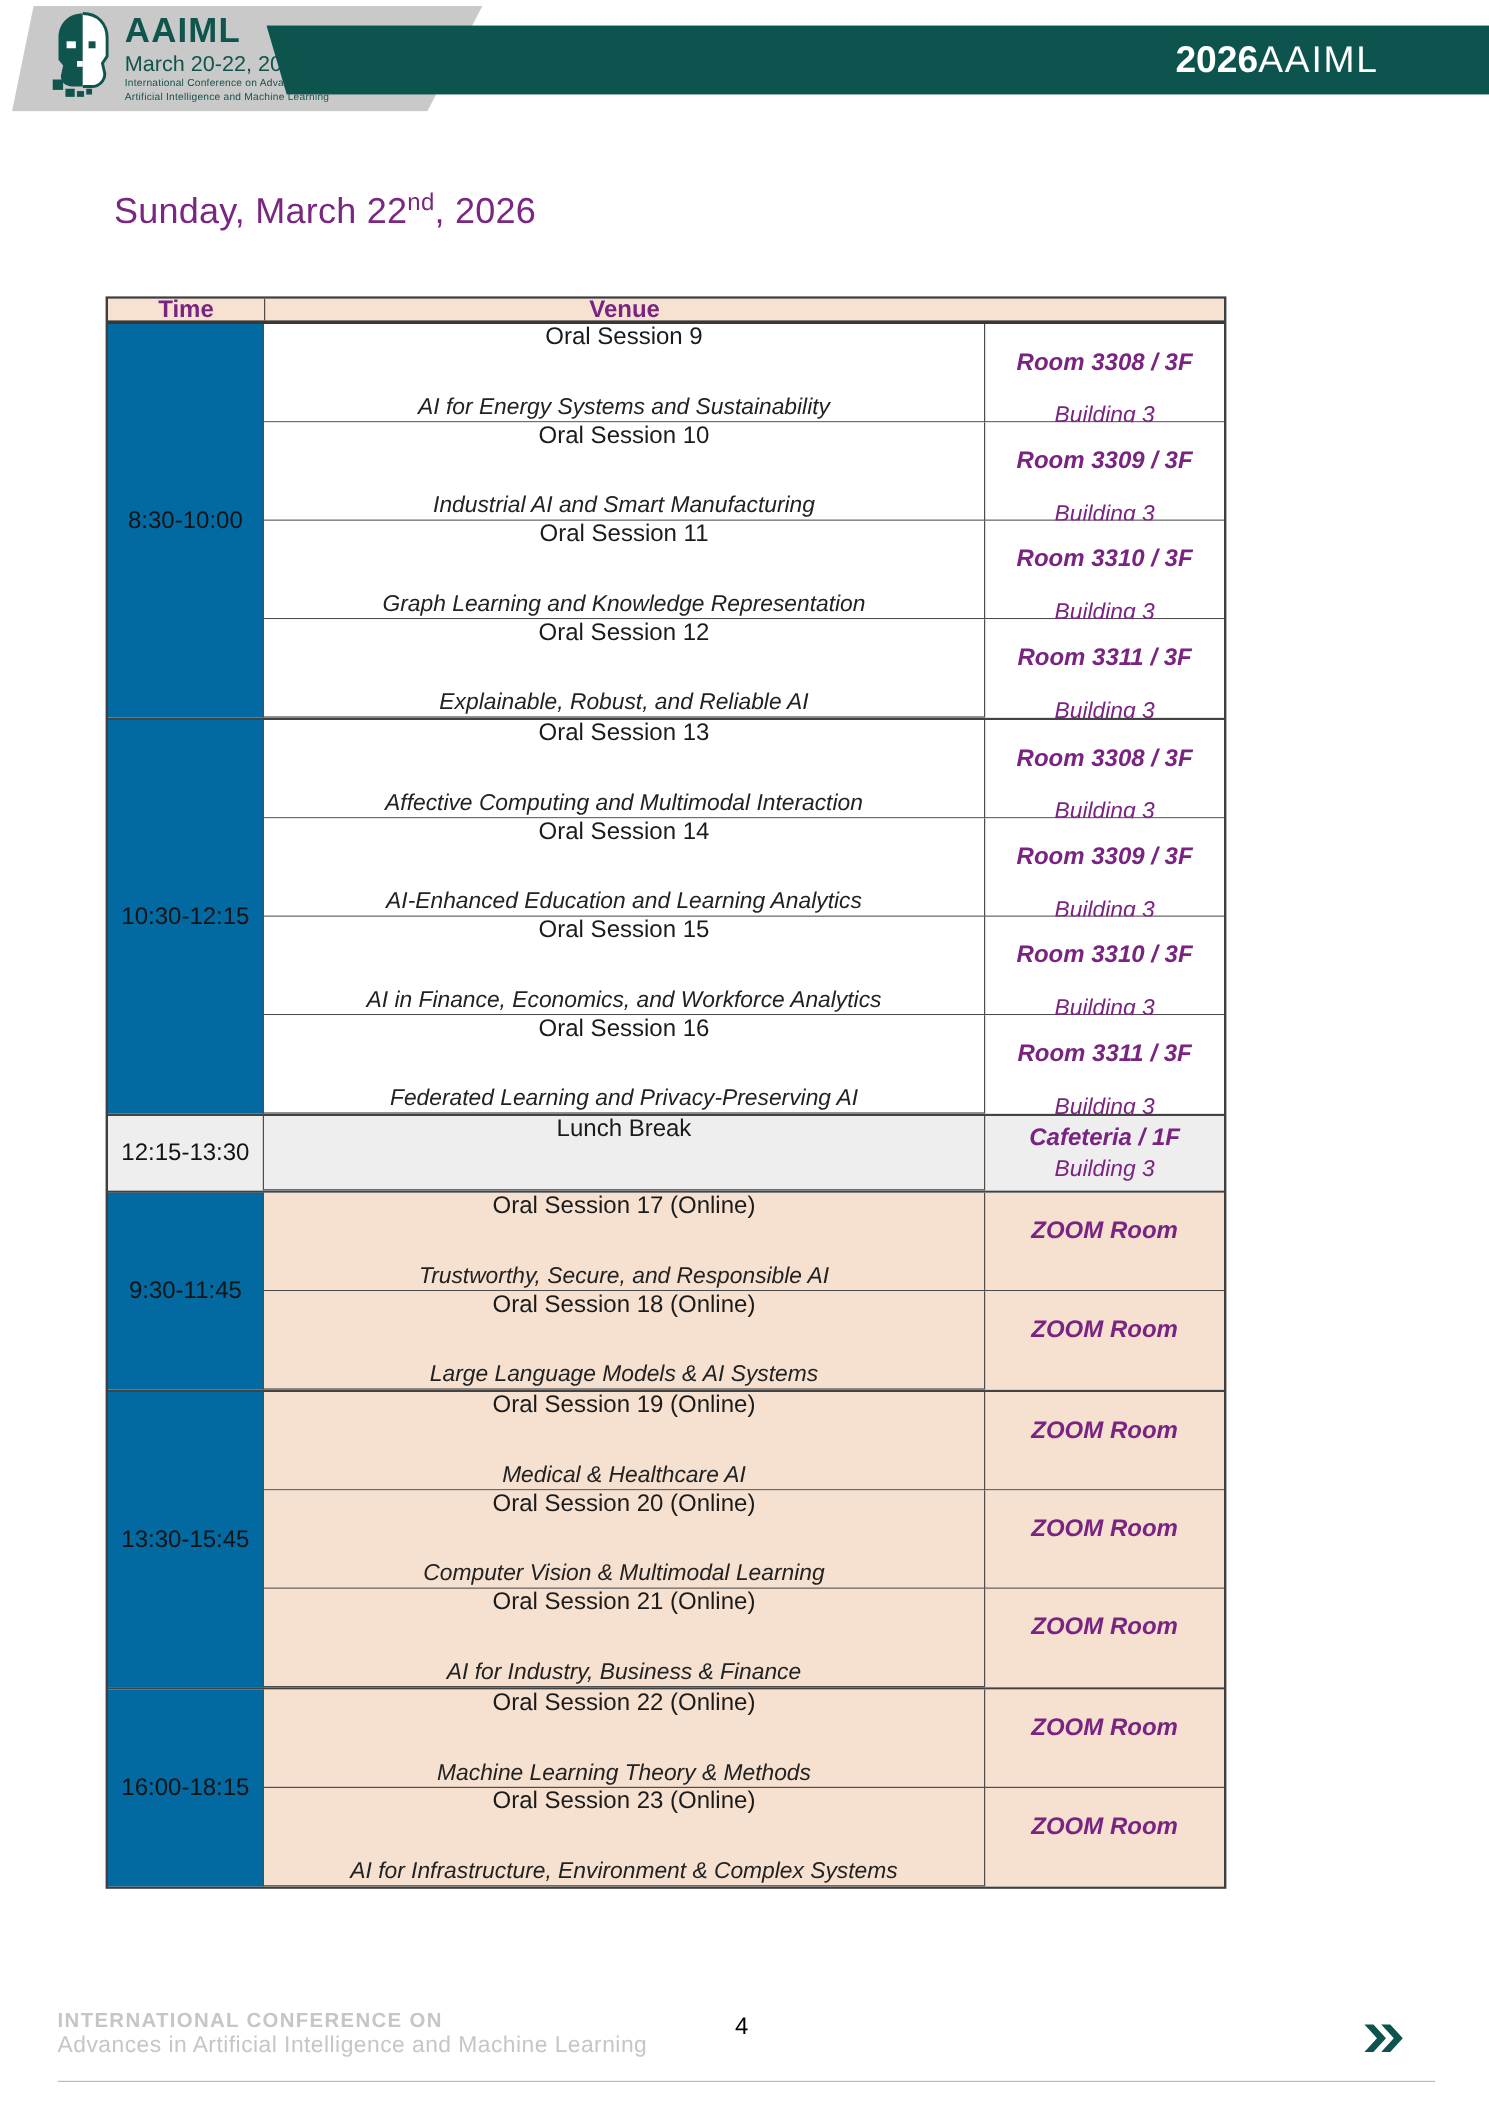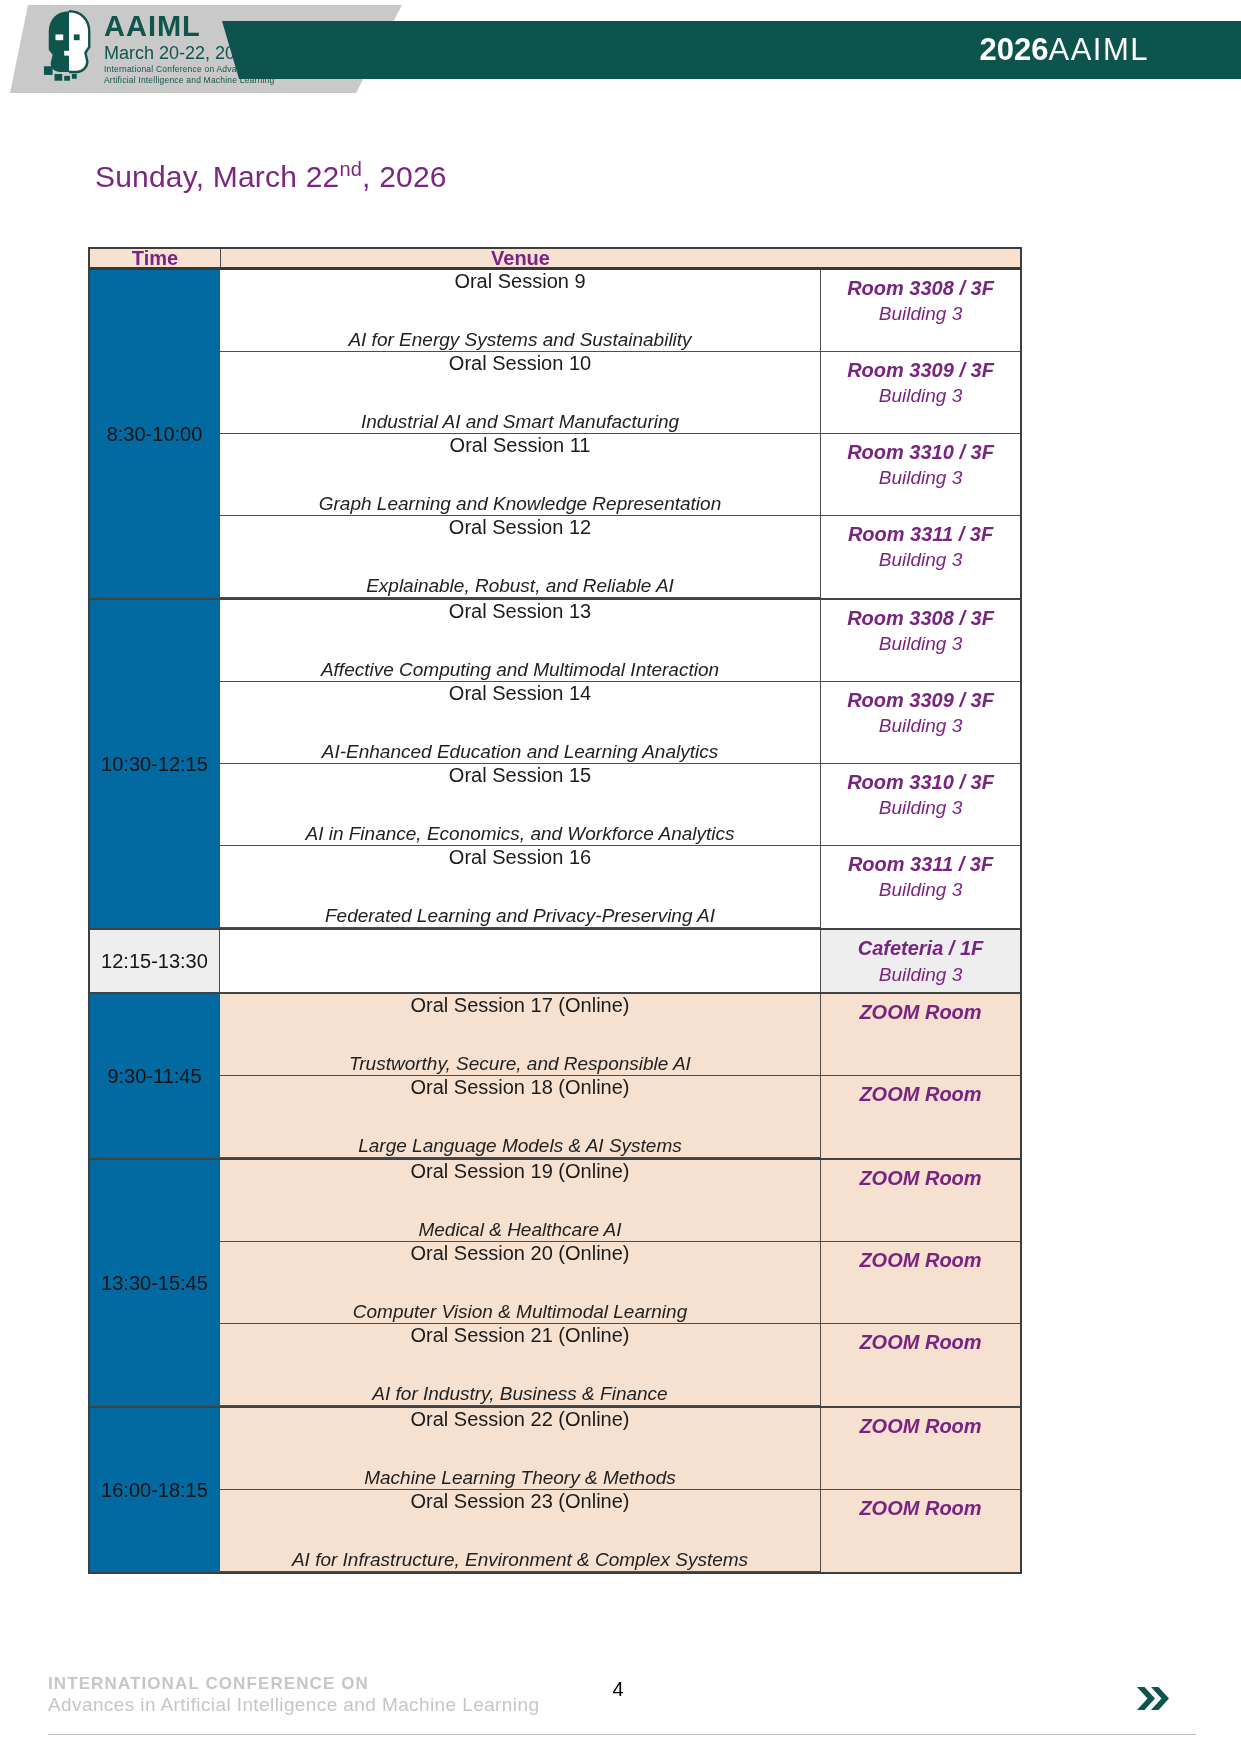--- a/index.html
+++ b/index.html
@@ -64,21 +64,21 @@
     font-size:20px;color:#141414;
   }
   .event-cell{
     grid-column:2;
     display:flex;flex-direction:column;align-items:center;justify-content:space-between;
     gap:7px;background:#ffffff;border-bottom:1px solid #4d4d4d;
   }
   .venue-cell{
     grid-column:3;border-left:1px solid #4d4d4d;border-bottom:1px solid #4d4d4d;
     display:flex;flex-direction:column;align-items:center;
-    padding-top:7px;gap:3px;box-sizing:border-box;background:#ffffff;
+    padding-top:21px;gap:22px;box-sizing:border-box;background:#ffffff;
   }
   .group .event-cell:last-of-type,.group .venue-cell:last-of-type{border-bottom:none;}
   .group.online .event-cell,.group.online .venue-cell{background:#f6e0d0;}
   .group.lunch .event-cell,.group.lunch .venue-cell{background:#efeeee;}
   .group.lunch .time-cell{background:#efeeee;}
   .group.lunch .venue-cell{padding-top:7px;gap:4px;}
   .s-title{font-size:20px;color:#1b1b1b;}
   .s-topic{font-size:19px;font-style:italic;color:#222222;}
   .v-room{font-size:20px;font-weight:700;font-style:italic;color:#7a2481;}
   .v-bldg{font-size:19px;font-style:italic;color:#7a2481;}
@@ -195,20 +195,23 @@
             <div class="s-title">Oral Session 16</div>
             <div class="s-topic">Federated Learning and Privacy-Preserving AI</div>
           </div>
           <div class="venue-cell" style="grid-row: 4;">
             <div class="v-room">Room 3311 / 3F</div>
             <div class="v-bldg">Building 3</div>
           </div>
         </div>
         <div class="group lunch" style="grid-template-rows: repeat(1, 62px);">
           <div class="time-cell">12:15-13:30</div>
+          <div class="event-cell" style="grid-row: 1;">
+            <div class="s-title">Lunch Break</div>
+          </div>
           <div class="venue-cell" style="grid-row: 1;">
             <div class="v-room">Cafeteria / 1F</div>
             <div class="v-bldg">Building 3</div>
           </div>
         </div>
         <div class="group online" style="grid-template-rows: repeat(2, 82px);">
           <div class="time-cell">9:30-11:45</div>
           <div class="event-cell" style="grid-row: 1;">
             <div class="s-title">Oral Session 17 (Online)</div>
             <div class="s-topic">Trustworthy, Secure, and Responsible AI</div>

